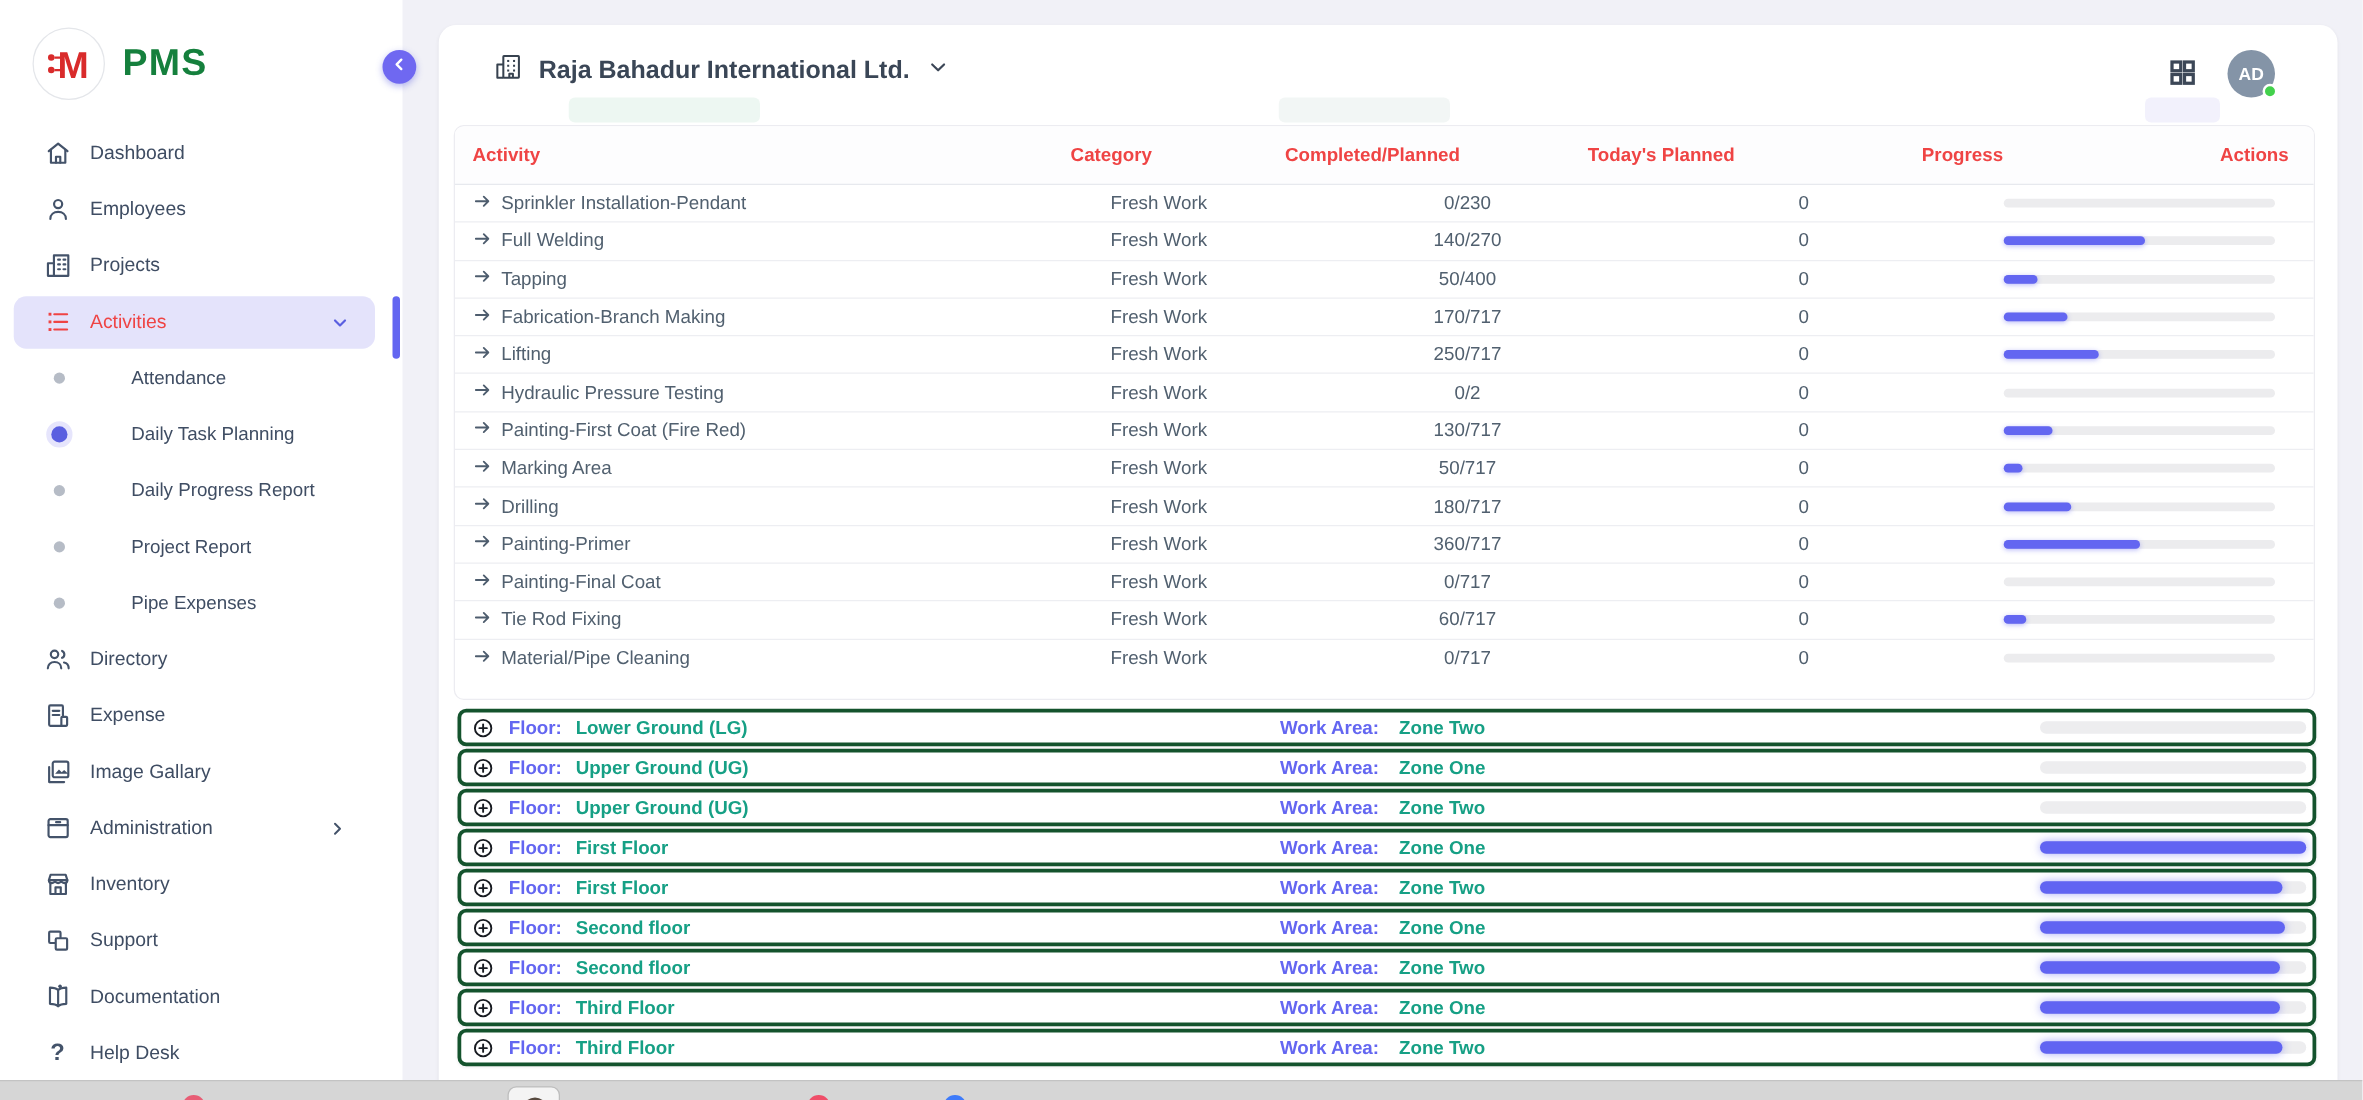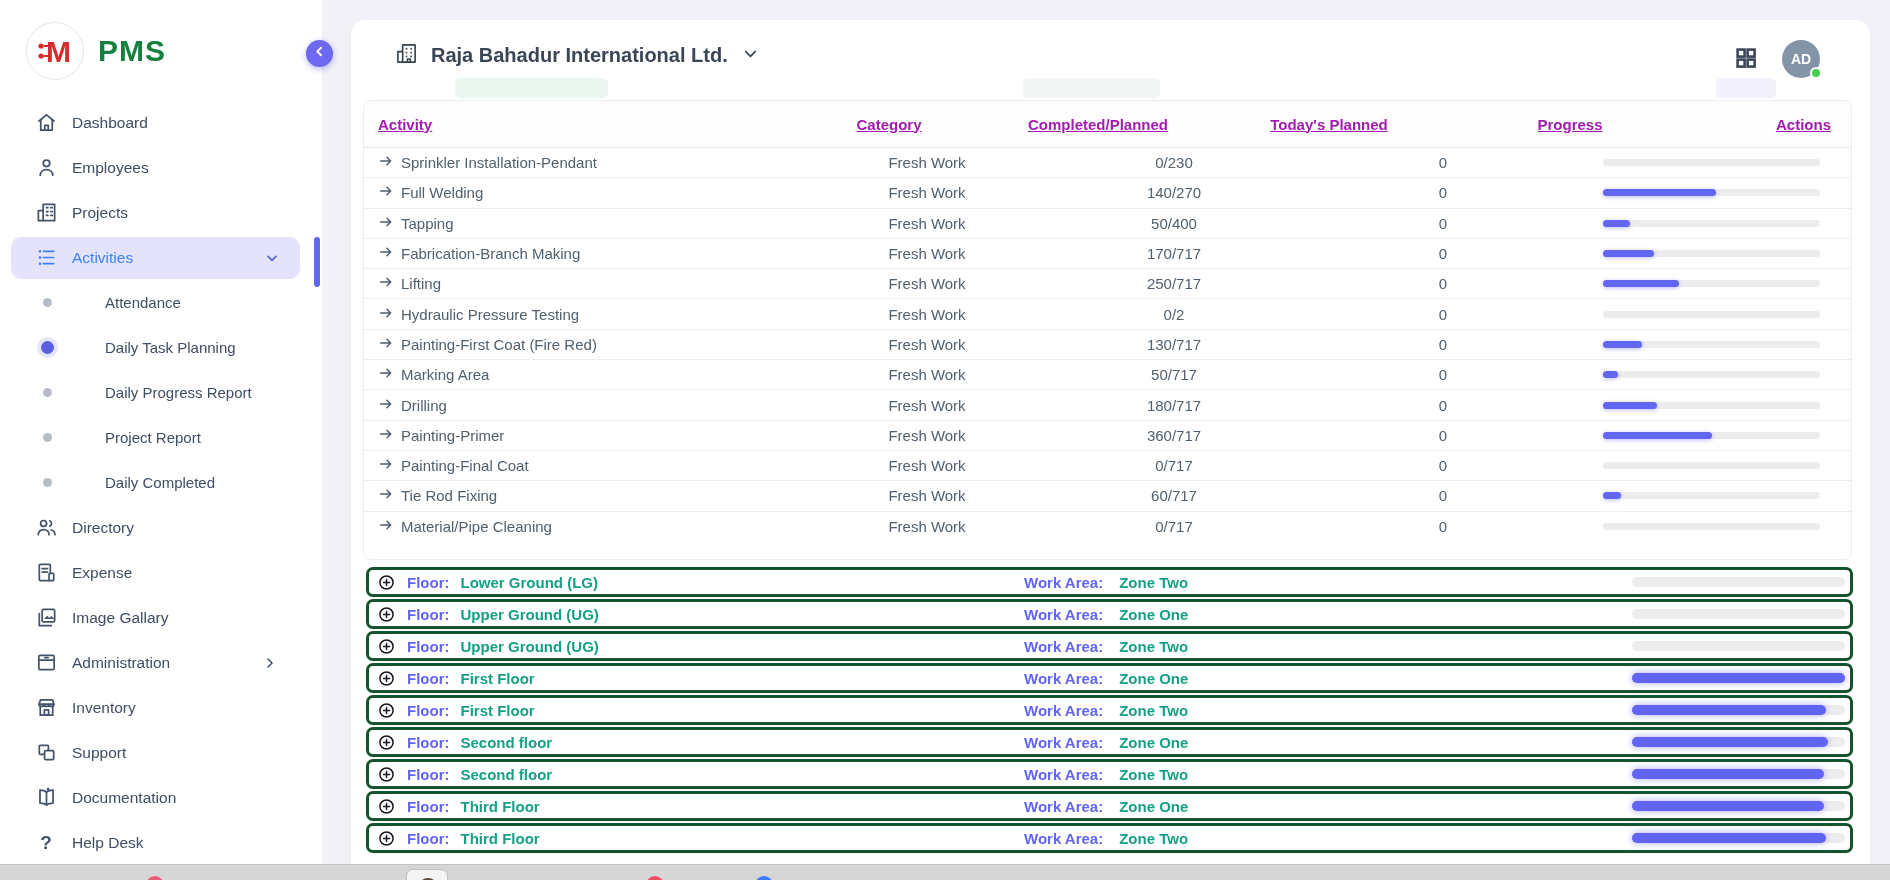--- a/index.html
+++ b/index.html
@@ -11,21 +11,21 @@
   .sidebar { position:absolute; left:0; top:0; width:322px; height:880px; background:#ffffff; z-index:2; }
   .logo-row { display:flex; align-items:center; gap:14px; padding:22px 0 0 26px; }
   .logo-circle { width:58px; height:58px; border-radius:50%; border:1px solid #e4e6ea; display:flex; align-items:center; justify-content:center; background:#fff; }
   .logo-text { font-size:30px; font-weight:800; color:#15803d; letter-spacing:1px; }
   .nav { position:absolute; top:100px; left:0; right:0; }
   .nav-item, .nav-sub { height:45px; display:flex; align-items:center; cursor:pointer; position:relative; }
   .nav-item .icn { width:24px; height:24px; margin-left:34px; margin-right:14px; display:flex; align-items:center; justify-content:center; color:#44536a; }
   .nav-item .lbl { font-size:15.5px; font-weight:500; color:#3f4d63; }
   .nav-item .trail { position:absolute; right:44px; display:flex; align-items:center; }
   .nav-item.active::before { content:""; position:absolute; left:11px; right:22px; top:1.5px; bottom:1.5px; background:#e4e3fb; border-radius:10px; }
-  .nav-item.active .icn, .nav-item.active .lbl { color:#3b82f6; position:relative; }
+  .nav-item.active .icn, .nav-item.active .lbl { color:#ef4444; position:relative; }
   .nav-item.active .trail { right:42px; }
   .nav-item .icn, .nav-item .lbl { position:relative; }
   .nav-sub .dot { width:9px; height:9px; border-radius:50%; background:#b6bcc6; margin-left:43px; margin-right:0; }
   .nav-sub.active .dot { width:13px; height:13px; background:#5a5fe0; margin-left:41px; box-shadow:0 0 0 4px #e6e5fc; }
   .nav-sub .lbl { font-size:15px; font-weight:500; color:#3f4d63; margin-left:53px; }
   .nav-sub.active .lbl { margin-left:51px; }
   .active-bar { position:absolute; right:2px; top:237px; width:6px; height:50px; border-radius:4px; background:#6366f1; }
   .qmark { font-size:19px; font-weight:700; color:#44536a; }
 
   
@@ -48,21 +48,21 @@
   .chip { position:absolute; height:20px; top:58px; border-radius:5px; opacity:.55; }
   .chip1 { left:104px; width:153px; background:#dff0e7; }
   .chip2 { left:672px; width:137px; background:#e7efec; }
   .chip3 { left:1365px; width:60px; background:#e7e6fa; }
 
   
   .table-card { position:absolute; left:12px; top:80px; width:1489px; height:460px; background:#fff;
     border:1px solid #ececf1; border-radius:8px; overflow:hidden; }
   .t-grid { display:grid; grid-template-columns:430px 190px 228px 234px 248px 1fr; align-items:center; }
   .t-head { height:47px; border-bottom:1px solid #e7e9ee; background:#fdfdfe; }
-  .t-head .th { font-size:15px; font-weight:700; color:#a21caf; text-align:center;text-decoration:underline; }
+  .t-head .th { font-size:15px; font-weight:700; color:#ef4444; text-align:center; }
   .t-head .th.first { text-align:left; padding-left:14px; }
   .t-head .th.last { text-align:right; padding-right:20px; }
   .t-row { height:30.3px; border-bottom:1px solid #edeef2;gap:38px; }
   .t-row:last-child { border-bottom:none; }
   .cell { font-size:15px; color:#51606f; text-align:center; }
   .cell.activity { display:flex; align-items:center; gap:7px; padding-left:14px; text-align:left; cursor:pointer; }
   .cell.actions { display:flex; align-items:center; justify-content:flex-end; gap:11px; padding-right:17px; }
   .icon-btn { display:flex; align-items:center; cursor:pointer; }
   .pbar { width:217px; height:7px; background:#ececee; border-radius:4px; margin-left:5px; position:relative; overflow:visible; }
   .pfill { height:7px; border-radius:4px; background:#6366f1; box-shadow:0 1px 4px rgba(99,102,241,.45); }
@@ -162,21 +162,21 @@
         <div class="nav-sub">
           <span class="dot"></span>
           <span class="lbl">Daily Progress Report</span>
         </div>
         <div class="nav-sub">
           <span class="dot"></span>
           <span class="lbl">Project Report</span>
         </div>
         <div class="nav-sub">
           <span class="dot"></span>
-          <span class="lbl">Daily Completed</span>
+          <span class="lbl">Pipe Expenses</span>
         </div>
         <div class="nav-item">
           <span class="icn">
             <svg width="23" height="23" viewBox="0 0 24 24" fill="none" stroke="currentColor" stroke-width="1.8" stroke-linecap="round" stroke-linejoin="round">
               <circle cx="9" cy="7.8" r="3.1"></circle>
               <path d="M3.4 19.5c0-3.2 2.4-5.3 5.6-5.3s5.6 2.1 5.6 5.3"></path>
               <path d="M15.3 5a3.1 3.1 0 0 1 0 5.7"></path>
               <path d="M16.9 14.6c2.4.5 3.9 2.4 3.9 4.9"></path>
             </svg>
           </span>

